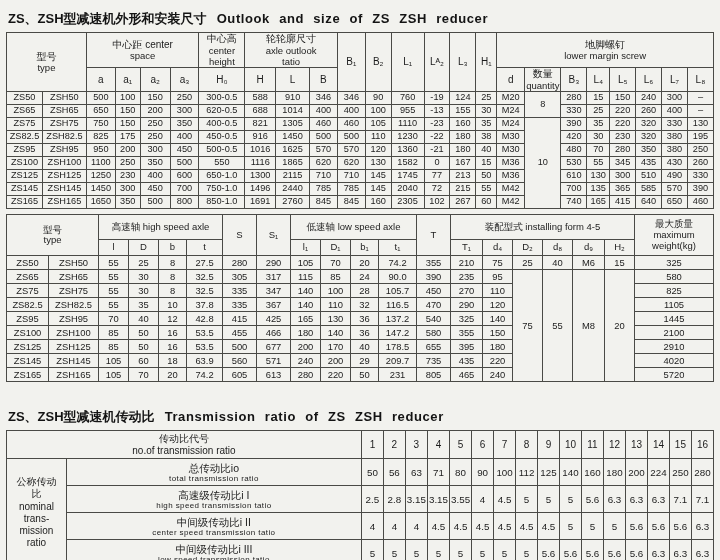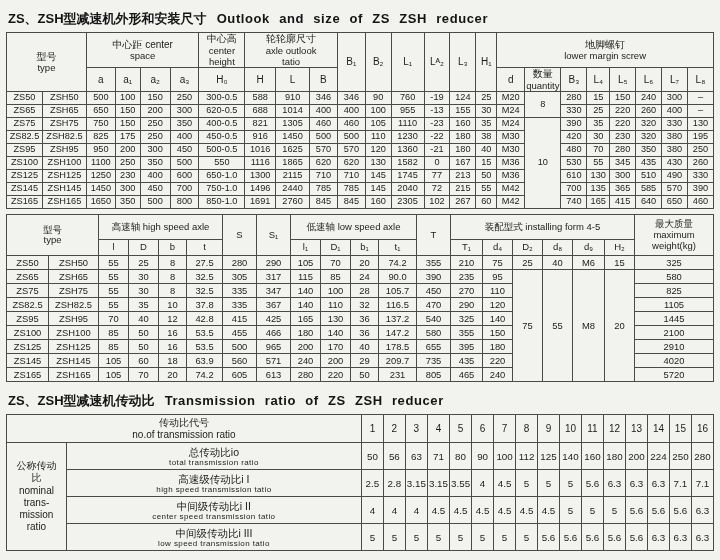--- a/index.html
+++ b/index.html
@@ -7,21 +7,21 @@
     width:720px;height:560px;overflow:hidden;
     background:#f2f2ee;color:#1c1c1c;
     font-family:"Liberation Sans","DejaVu Sans",sans-serif;
   }
   .sheet{padding:8px 6px 0 6px;}
   .doc-title{
     font-size:13px;font-weight:bold;color:#141414;
     margin:2px 0 4px 2px;white-space:nowrap;
   }
   .doc-title .en{word-spacing:5px;letter-spacing:0.6px;margin-left:10px;}
-  .doc-title.second{margin-top:10px;}
+  .doc-title.second{margin-top:26px;}
   .dtable table{border-collapse:collapse;table-layout:fixed;}
   .dtable th,.dtable td{
     border:1px solid #4a4a46;text-align:center;vertical-align:middle;
     padding:0 1px;overflow:hidden;font-weight:normal;
   }
   .dtable .ln{display:block;}
   
   .t1 thead th{font-size:9.5px;line-height:1.18;}
   .t1 thead th .ln:first-child{font-size:10px;}
   .t1 thead tr:first-child th{height:34px;}
@@ -1264,21 +1264,21 @@
             <td>
               <span class="ln">16</span>
             </td>
             <td>
               <span class="ln">53.5</span>
             </td>
             <td>
               <span class="ln">500</span>
             </td>
             <td>
-              <span class="ln">965</span>
+              <span class="ln">677</span>
             </td>
             <td>
               <span class="ln">200</span>
             </td>
             <td>
               <span class="ln">170</span>
             </td>
             <td>
               <span class="ln">40</span>
             </td>

